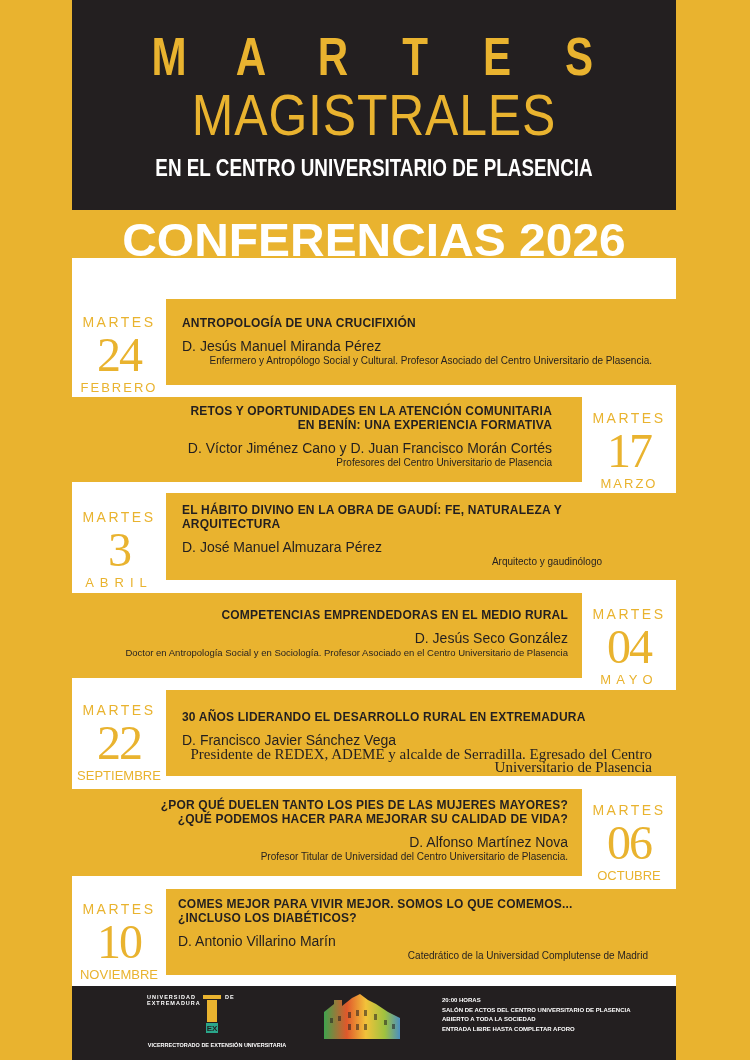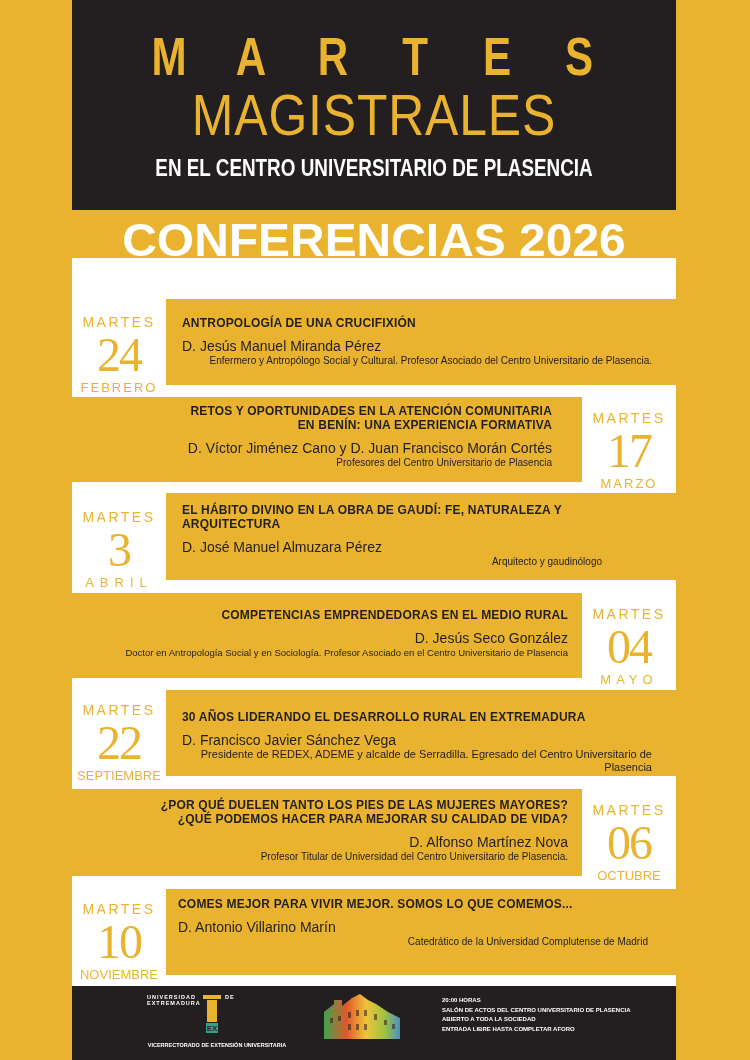--- a/index.html
+++ b/index.html
@@ -101,21 +101,21 @@
 <div class="white" style="left:72px;top:678px;width:94px;height:111px;"></div>
 <div class="white" style="left:72px;top:776px;width:604px;height:13px;"></div>
 <div class="date" style="left:72px;top:688px;">
   <div class="dow">MARTES</div>
   <div class="day">22</div>
   <div class="mon narrow">SEPTIEMBRE</div>
 </div>
 <div class="content" style="left:182px;top:710px;width:470px;">
   <div class="title">30 AÑOS LIDERANDO EL DESARROLLO RURAL EN EXTREMADURA</div>
   <div class="speaker">D. Francisco Javier Sánchez Vega</div>
-  <div class="role" style="font-size:11px;">Presidente de REDEX, ADEME y alcalde de Serradilla. Egresado del Centro Universitario de Plasencia</div>
+  <div class="role" style="font-size:15px;font-family:Liberation Serif, serif;">Presidente de REDEX, ADEME y alcalde de Serradilla. Egresado del Centro Universitario de Plasencia</div>
 </div>
 
 <div class="white" style="left:582px;top:776px;width:94px;height:113px;"></div>
 <div class="white" style="left:72px;top:876px;width:604px;height:13px;"></div>
 <div class="date" style="left:582px;top:788px;">
   <div class="dow">MARTES</div>
   <div class="day">06</div>
   <div class="mon narrow">OCTUBRE</div>
 </div>
 <div class="content right" style="left:90px;top:798px;width:478px;">
@@ -127,20 +127,21 @@
 
 <div class="white" style="left:72px;top:877px;width:94px;height:110px;"></div>
 <div class="white" style="left:72px;top:975px;width:604px;height:11px;"></div>
 <div class="date" style="left:72px;top:887px;">
   <div class="dow">MARTES</div>
   <div class="day">10</div>
   <div class="mon narrow">NOVIEMBRE</div>
 </div>
 <div class="content" style="left:178px;top:897px;width:470px;">
   <div class="title">COMES MEJOR PARA VIVIR MEJOR. SOMOS LO QUE COMEMOS...</div>
+  <div class="title">¿INCLUSO LOS DIABÉTICOS?</div>
   <div class="speaker">D. Antonio Villarino Marín</div>
   <div class="role">Catedrático de la Universidad Complutense de Madrid</div>
 </div>
 
 <div class="footer">
   <div class="uex-logo">
     <div class="uex-top">
       <span>UNIVERSIDAD</span>
       <span style="display:inline-block;width:24px;"></span>
       <span>DE EXTREMADURA</span>

